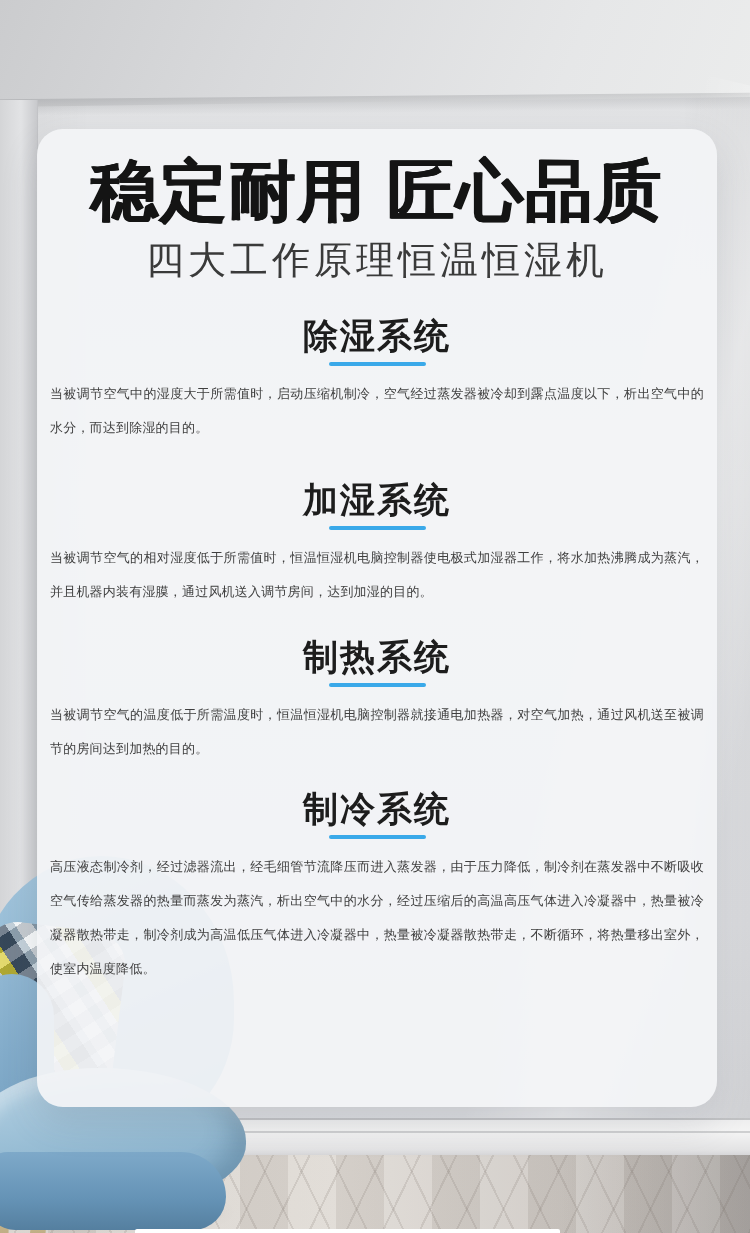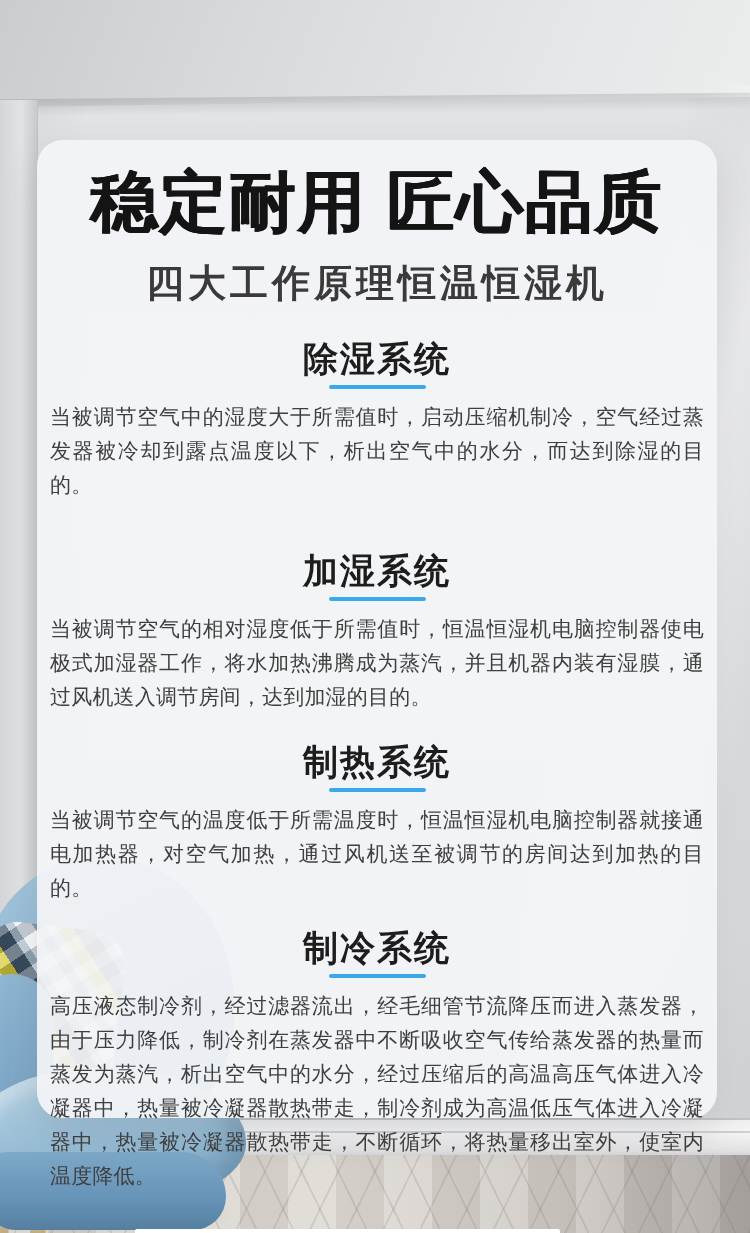--- a/index.html
+++ b/index.html
@@ -104,55 +104,54 @@
     background:radial-gradient(ellipse at center, rgba(55,65,75,0.38), rgba(55,65,75,0) 70%);
     filter:blur(4px);
   }
   .c-leg{position:absolute;background:linear-gradient(180deg,#e3d6ae 0%,#d2c199 60%,#bfae85 100%);}
   .leg-front{left:196px;top:306px;width:28px;height:71px;clip-path:polygon(18% 0,78% 0,100% 100%,38% 100%);}
   .leg-left{left:60px;top:330px;width:25px;height:47px;clip-path:polygon(22% 0,82% 0,62% 100%,0 100%);}
   .leg-far{left:22px;top:296px;width:22px;height:81px;clip-path:polygon(10% 0,90% 0,75% 100%,0 100%);}
 
   
   .card{
-    position:absolute;left:37px;top:140px;width:680px;height:978px;
+    position:absolute;left:37px;top:129px;width:680px;height:978px;
     border-radius:26px;
     background:rgba(243,244,246,0.93);
     box-shadow:0 16px 36px rgba(90,95,105,0.16);
     text-align:center;
   }
   .main-title{
     margin-top:20px;
     font-size:67px;line-height:84px;
     font-weight:900;color:var(--title);letter-spacing:2px;
     text-shadow:0.8px 0 0 currentColor, -0.8px 0 0 currentColor;
     white-space:nowrap;
   }
   .subtitle{
-    margin-top:12px;
     font-size:38px;line-height:55px;
-    color:#3a3a3a;letter-spacing:4px;font-weight:700;
+    color:#3a3a3a;letter-spacing:4px;font-weight:400;
     white-space:nowrap;
   }
   .section{margin-top:27px;}
-  .section.s2{margin-top:48px;}
+  .section.s2{margin-top:34px;}
   .section.s3{}
   .section.s4{margin-top:22px;}
   .sec-heading{
     font-size:35px;line-height:42px;font-weight:700;
     color:var(--heading);letter-spacing:2px;
   }
   .sec-underline{
     width:97px;height:4px;border-radius:2px;
     background:var(--accent);
     margin:5px auto 0;
   }
   .sec-body{
     margin:11px 13px 0;
-    font-size:21px;line-height:34px;
+    font-size:13px;line-height:34px;
     color:var(--body);
     text-align:justify;text-justify:inter-character;
     letter-spacing:0.2px;
   }
   .bottom-strip{
     position:absolute;left:135px;bottom:0;width:425px;height:4px;
     background:#ffffff;border-radius:2px 2px 0 0;
   }
 </style>
 </head>

